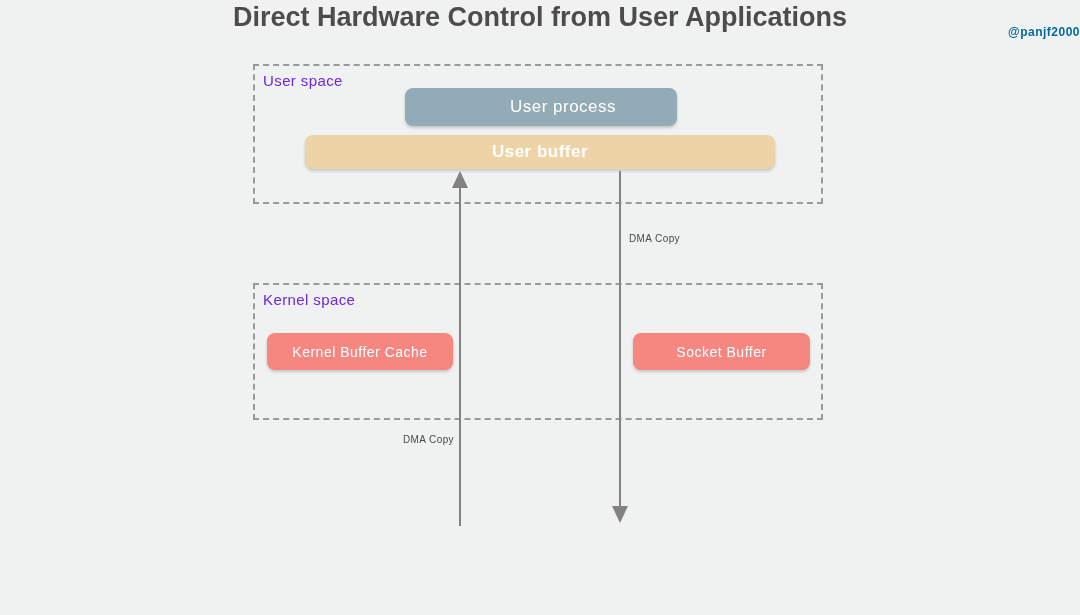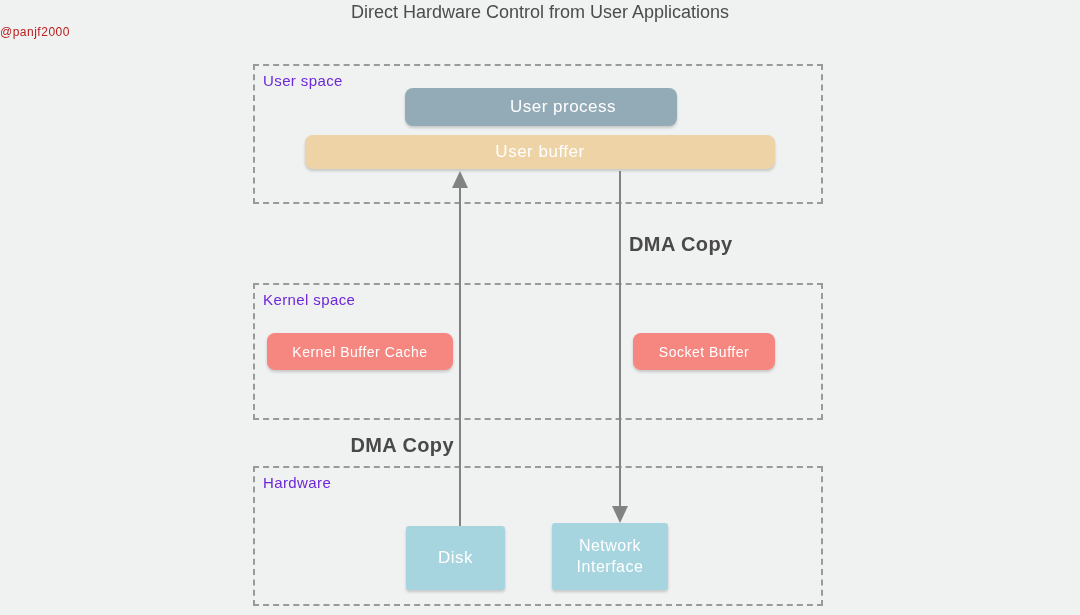--- a/index.html
+++ b/index.html
@@ -8,32 +8,32 @@
     width: 1080px;
     height: 615px;
     background: #f0f1f1;
     font-family: "Liberation Sans", sans-serif;
     overflow: hidden;
   }
   .title {
     position: absolute;
     top: 2px; left: 0; width: 100%;
     text-align: center;
-    font-size: 18px;
-    font-weight: 400;
+    font-size: 27px;
+    font-weight: 700;
     color: #4c4c4c;
   }
   .subtitle {
     position: absolute;
     top: 25px; left: 0; width: 100%;
-    text-align: left;
+    text-align: right;
     font-size: 12px;
-    font-weight: normal;
+    font-weight: bold;
     letter-spacing: 0.5px;
-    color: #b91c1c;
+    color: #0369a1;
   }
   .region {
     position: absolute;
     border: 2px dashed #9a9a9a;
     box-sizing: border-box;
   }
   .region-label {
     position: absolute;
     top: 6px; left: 8px;
     font-size: 15px;
@@ -48,21 +48,21 @@
     justify-content: center;
     text-align: center;
     color: #ffffff;
     letter-spacing: 0.5px;
     box-shadow: 0 2px 3px rgba(0,0,0,0.18);
     box-sizing: border-box;
   }
   .node-user-process   { left: 150px; top: 22px; width: 272px; height: 38px; border-radius: 8px; font-size: 17px; }
   .node-user-buffer    { left: 50px;  top: 69px; width: 470px; height: 34px; border-radius: 8px; font-size: 17px; }
   .node-kernel-cache   { left: 12px;  top: 48px; width: 186px; height: 37px; border-radius: 8px; font-size: 14px; }
-  .node-socket-buffer  { left: 378px; top: 48px; width: 142px; height: 37px; border-radius: 8px; font-size: 14px; }
+  .node-socket-buffer  { left: 378px; top: 48px; width: 177px; height: 37px; border-radius: 8px; font-size: 14px; }
   .node-disk           { left: 151px; top: 58px; width: 99px;  height: 64px; border-radius: 3px; font-size: 17px; }
   .node-network        { left: 297px; top: 55px; width: 116px; height: 67px; border-radius: 3px; font-size: 16px; line-height: 1.3; }
   .vline {
     position: absolute;
     width: 2px;
     background: #828282;
   }
   .arrowhead {
     position: absolute;
     width: 0; height: 0;
@@ -72,54 +72,48 @@
     border-right: 8px solid transparent;
     border-bottom: 17px solid #828282;
   }
   .arrowhead.down {
     border-left: 8px solid transparent;
     border-right: 8px solid transparent;
     border-top: 17px solid #828282;
   }
   .dma-label {
     position: absolute;
-    font-size: 20px;
+    font-size: 10px;
     letter-spacing: 0.4px;
     color: #494949;
     white-space: nowrap;
-    font-weight: bold;
   }
   .dma-right { left: 629px; top: 233px; }
   .dma-left  { left: 330px; top: 434px; width: 124px; text-align: right; }
 </style>
 </head>
 <body>
 
 <div class="canvas">
 
   <div class="title">Direct Hardware Control from User Applications</div>
   <div class="subtitle">@panjf2000</div>
 
   <div class="region" style="left:253px; top:64px; width:570px; height:140px;">
     <span class="region-label">User space</span>
     <div class="node node-user-process" style="background: rgb(147, 171, 183); padding-left: 44px;">User process</div>
-    <div class="node node-user-buffer" style="background: rgb(237, 211, 165);">User buffer</div>
+    <div class="node node-user-buffer" style="background: rgb(237, 211, 165); font-weight: bold;">User buffer</div>
   </div>
 
   <div class="region" style="left:253px; top:283px; width:570px; height:137px;">
     <span class="region-label">Kernel space</span>
     <div class="node node-kernel-cache" style="background: rgb(246, 134, 128);">Kernel Buffer Cache</div>
     <div class="node node-socket-buffer" style="background: rgb(246, 134, 128);">Socket Buffer</div>
   </div>
 
-  <div class="region" style="left:253px; top:466px; width:570px; height:140px;">
-    <span class="region-label">Hardware</span>
-    <div class="node node-disk" style="background: rgb(166, 213, 223);">Disk</div>
-    <div class="node node-network" style="background: rgb(166, 213, 223);">Network Interface</div>
-  </div>
 
   <div>
     <div class="vline" style="left:459px; top:187px; height:339px;"></div>
     <div class="arrowhead up" style="left:452px; top:171px;"></div>
   </div>
 
   <div>
     <div class="vline" style="left:619px; top:171px; height:336px;"></div>
     <div class="arrowhead down" style="left:612px; top:506px;"></div>
   </div>

